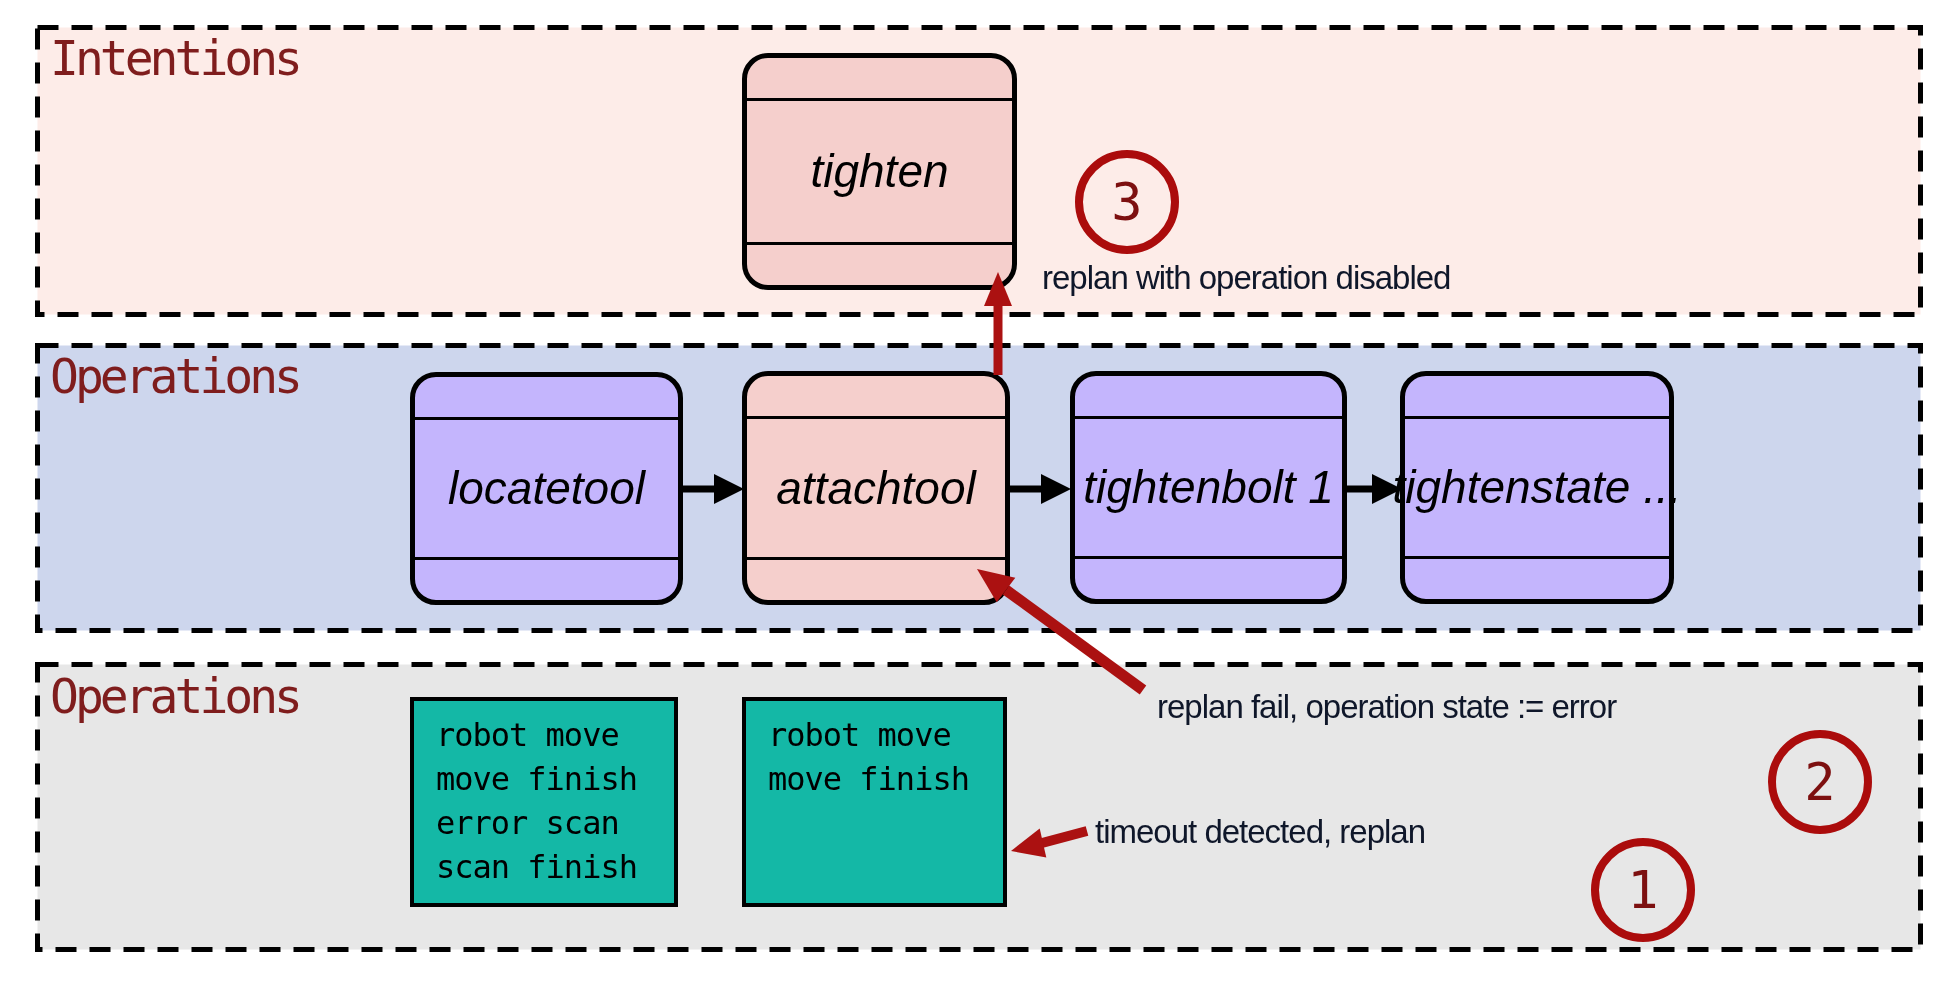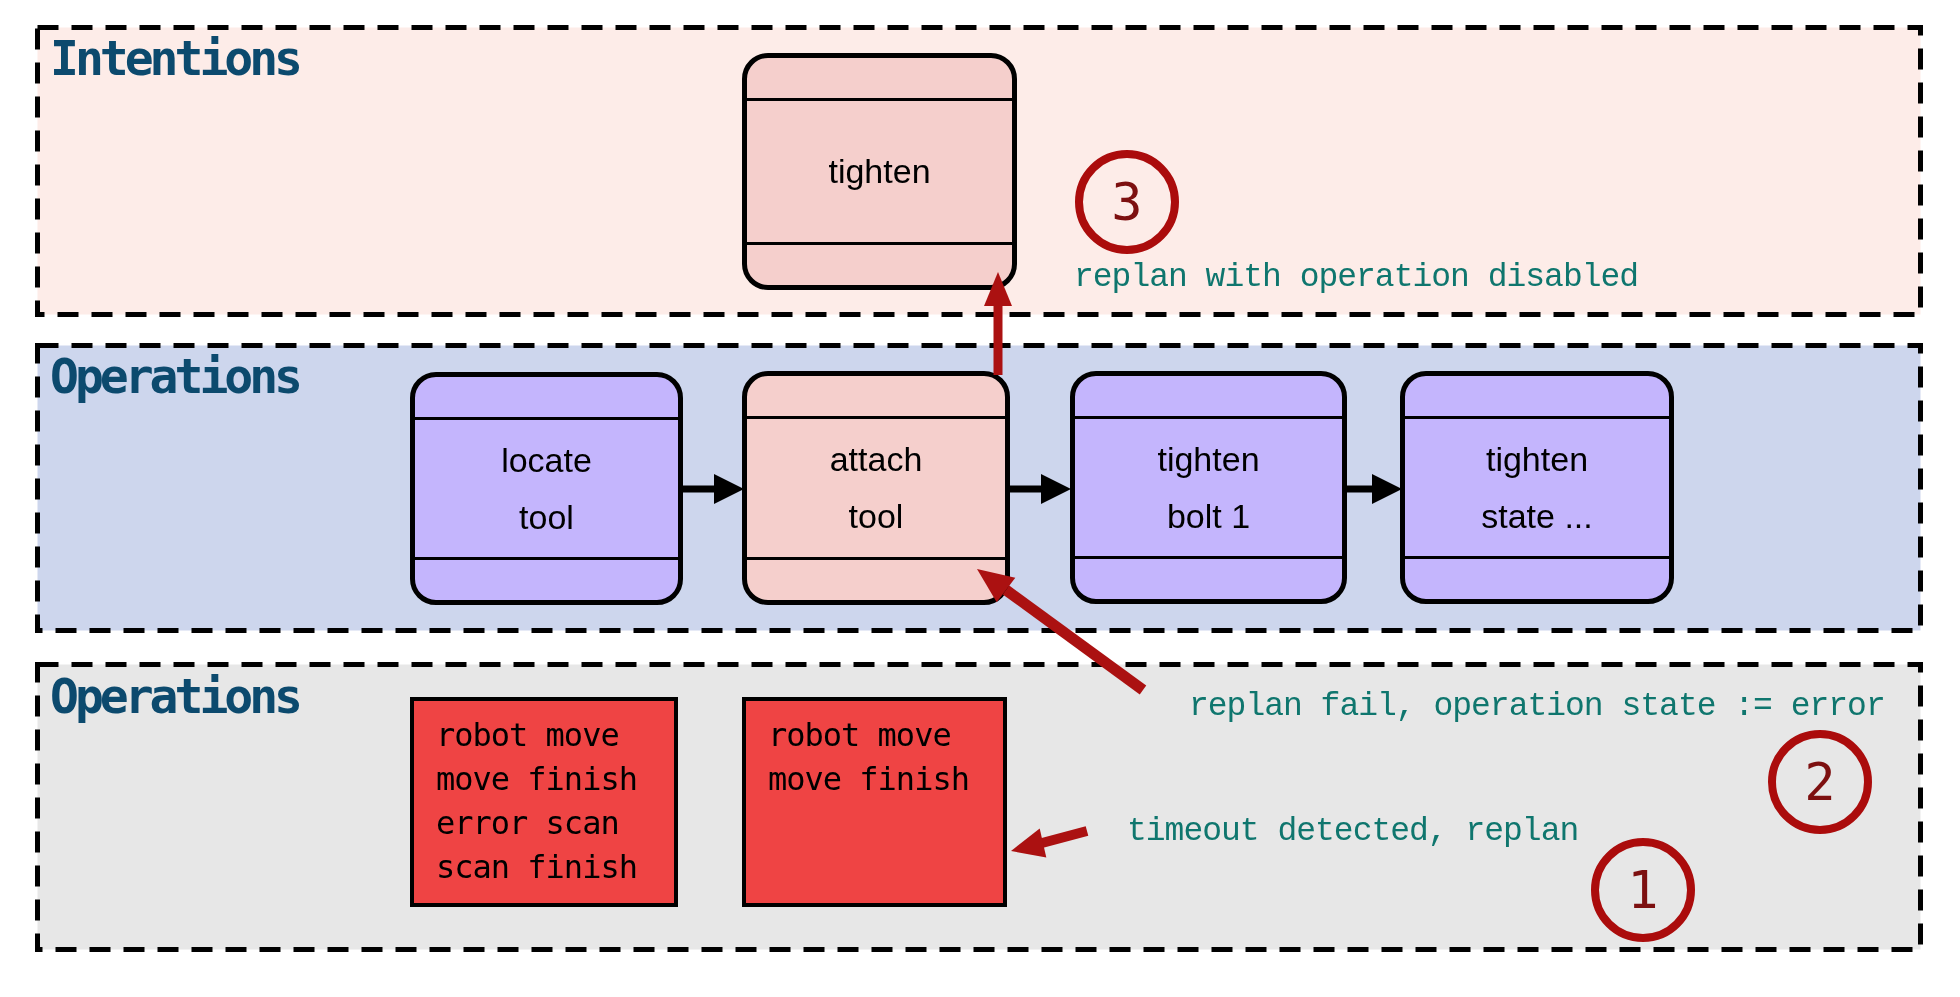--- a/index.html
+++ b/index.html
@@ -19,79 +19,78 @@
   }
   #bg-layer { z-index: 0; }
   #overlay-layer { z-index: 5; pointer-events: none; }
 
   .band-label {
     position: absolute;
     z-index: 2;
     font-family: "DejaVu Sans Mono", monospace;
     font-size: 48px;
     letter-spacing: -4px;
-    color: #0c4a6e;
+    color: #7f1d1d;
     line-height: 1;
     white-space: nowrap;
-    font-weight: bold;
   }
 
   
   .uml-box {
     position: absolute;
     z-index: 1;
     border: 5px solid #000;
     border-radius: 26px;
     background: #c4b5fd;
     display: flex;
     flex-direction: column;
   }
   .uml-box.pink { background: #f5cfcc; }
   .uml-head { height: 43px; border-bottom: 3px solid #000; }
   .uml-foot { height: 43px; border-top: 3px solid #000; }
   .uml-body {
     flex: 1;
     display: flex;
-    flex-direction: column;
+    flex-direction: row;
     align-items: center;
     justify-content: center;
     font-family: "Liberation Sans", "DejaVu Sans", sans-serif;
-    font-size: 34px;
+    font-size: 46px;
     line-height: 57px;
     color: #000;
     text-align: center;
     white-space: nowrap;
+    font-style: italic;
   }
 
   
   .res-box {
     position: absolute;
     z-index: 1;
     border: 4px solid #000;
-    background: #ef4444;
+    background: #14b8a6;
     padding: 12px 0 0 22px;
     font-family: "DejaVu Sans Mono", monospace;
     font-size: 32px;
     line-height: 44px;
     letter-spacing: -1px;
     color: #000;
     white-space: nowrap;
   }
 
   
   .red-note {
     position: absolute;
     z-index: 6;
-    font-family: Liberation Mono, monospace;
+    font-family: Liberation Sans, sans-serif;
     font-size: 33px;
     letter-spacing: -1px;
-    color: #0f766e;
+    color: #0f172a;
     line-height: 1.15;
     white-space: nowrap;
-    margin-left: 32px;
   }
   .red-circle {
     position: absolute;
     z-index: 6;
     width: 104px;
     height: 104px;
     border: 8px solid #ab0c0c;
     border-radius: 50%;
     display: flex;
     align-items: center;

